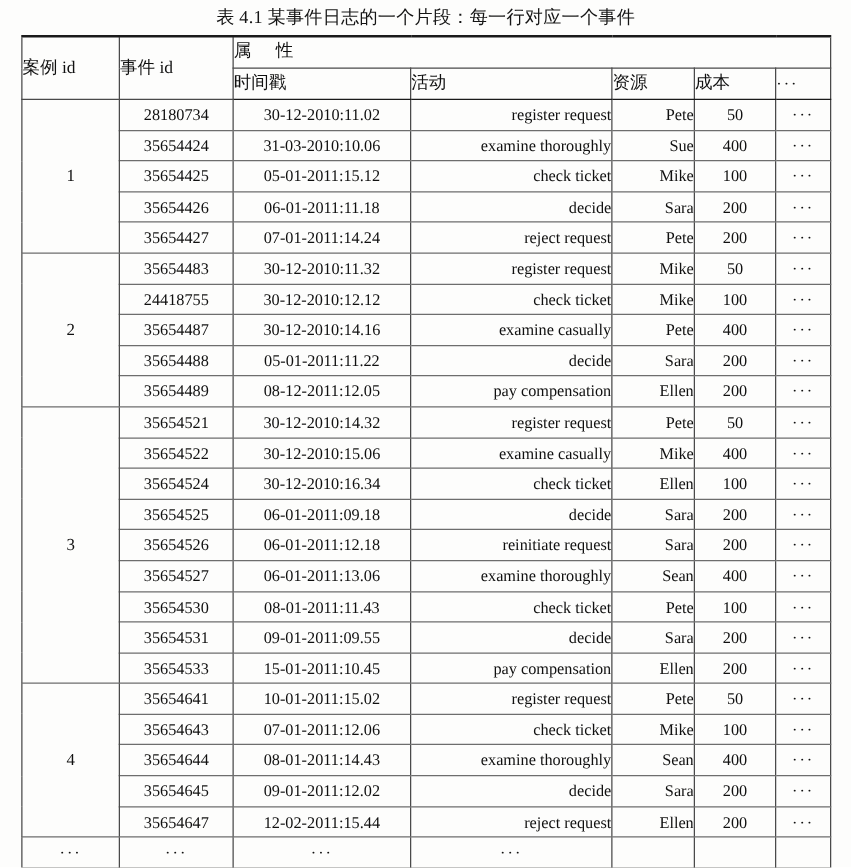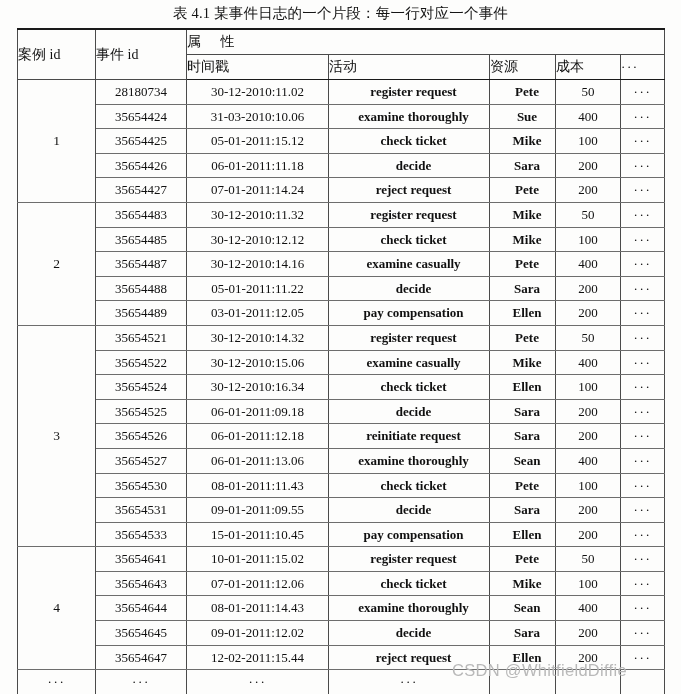--- a/index.html
+++ b/index.html
@@ -96,21 +96,21 @@
   }
 
   .cell {
     height: 23.6px;
     line-height: 23.6px;
     font-size: 13px;
     white-space: nowrap;
     overflow: hidden;
   }
   .cell.center { text-align: center; }
-  .cell.left   { text-align: center; padding-left: 9px; font-weight: bold; }
+  .cell.left   { text-align: right; padding-left: 9px; }
 
   
   tr.group-end > td { border-bottom: 1.5px solid #1f1f1f; }
 
   
   td.caseid {
     text-align: center;
     font-size: 13.5px;
     border-bottom: 1.5px solid #1f1f1f;
   }
@@ -214,21 +214,21 @@
           <tr class="datarow">
             <td class="cell caseid" rowspan="5">2</td>
             <td class="cell center">35654483</td>
             <td class="cell center">30-12-2010:11.32</td>
             <td class="cell left">register request</td>
             <td class="cell left">Mike</td>
             <td class="cell center">50</td>
             <td class="cell center dots">···</td>
           </tr>
           <tr class="datarow">
-            <td class="cell center">35654485</td>
+            <td class="cell center">24418755</td>
             <td class="cell center">30-12-2010:12.12</td>
             <td class="cell left">check ticket</td>
             <td class="cell left">Mike</td>
             <td class="cell center">100</td>
             <td class="cell center dots">···</td>
           </tr>
           <tr class="datarow">
             <td class="cell center">35654487</td>
             <td class="cell center">30-12-2010:14.16</td>
             <td class="cell left">examine casually</td>
@@ -239,21 +239,21 @@
           <tr class="datarow">
             <td class="cell center">35654488</td>
             <td class="cell center">05-01-2011:11.22</td>
             <td class="cell left">decide</td>
             <td class="cell left">Sara</td>
             <td class="cell center">200</td>
             <td class="cell center dots">···</td>
           </tr>
           <tr class="datarow group-end">
             <td class="cell center">35654489</td>
-            <td class="cell center">03-01-2011:12.05</td>
+            <td class="cell center">08-12-2011:12.05</td>
             <td class="cell left">pay compensation</td>
             <td class="cell left">Ellen</td>
             <td class="cell center">200</td>
             <td class="cell center dots">···</td>
           </tr>
           <tr class="datarow">
             <td class="cell caseid" rowspan="9">3</td>
             <td class="cell center">35654521</td>
             <td class="cell center">30-12-2010:14.32</td>
             <td class="cell left">register request</td>
@@ -372,14 +372,13 @@
             <td class="cell center dots">···</td>
             <td class="cell center dots">···</td>
             <td class="cell center dots"></td>
             <td class="cell center dots"></td>
             <td class="cell center dots"></td>
           </tr>
         </tbody>
     </table>
   </div>
 
-  <div class="watermark">CSDN @WhitfieldDiffie</div>
 </div>
 
 </body></html>

